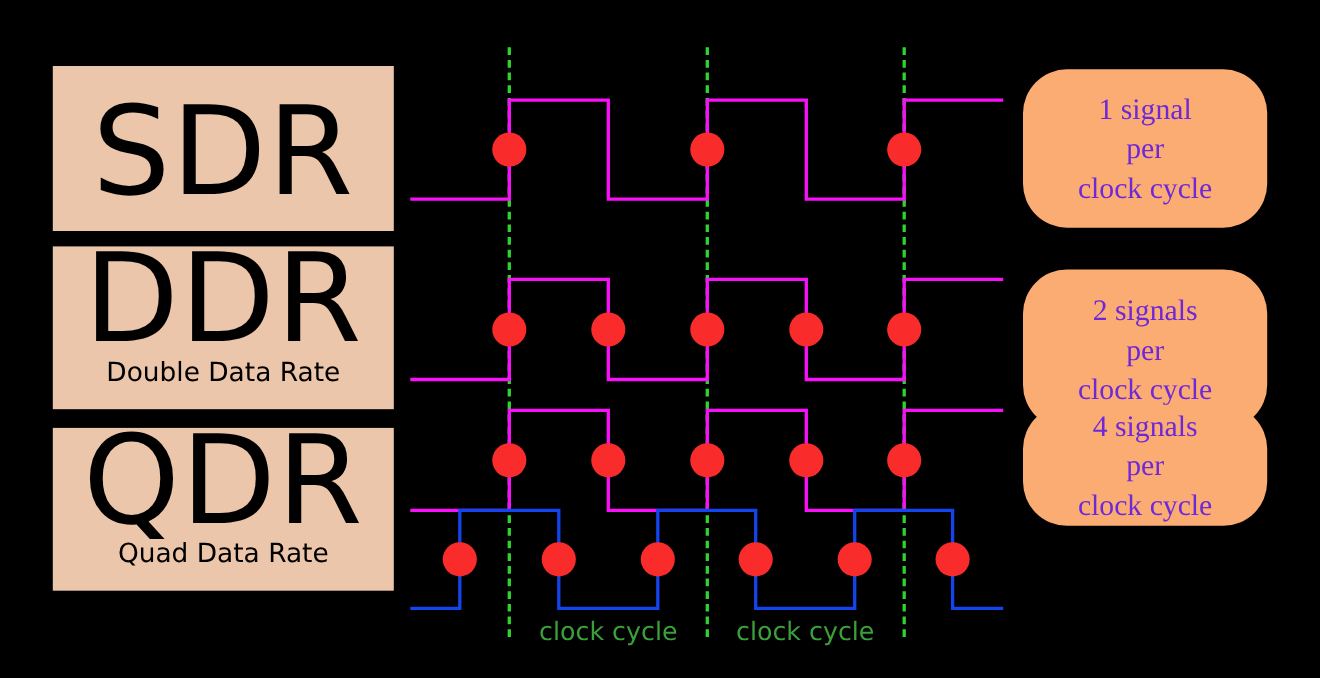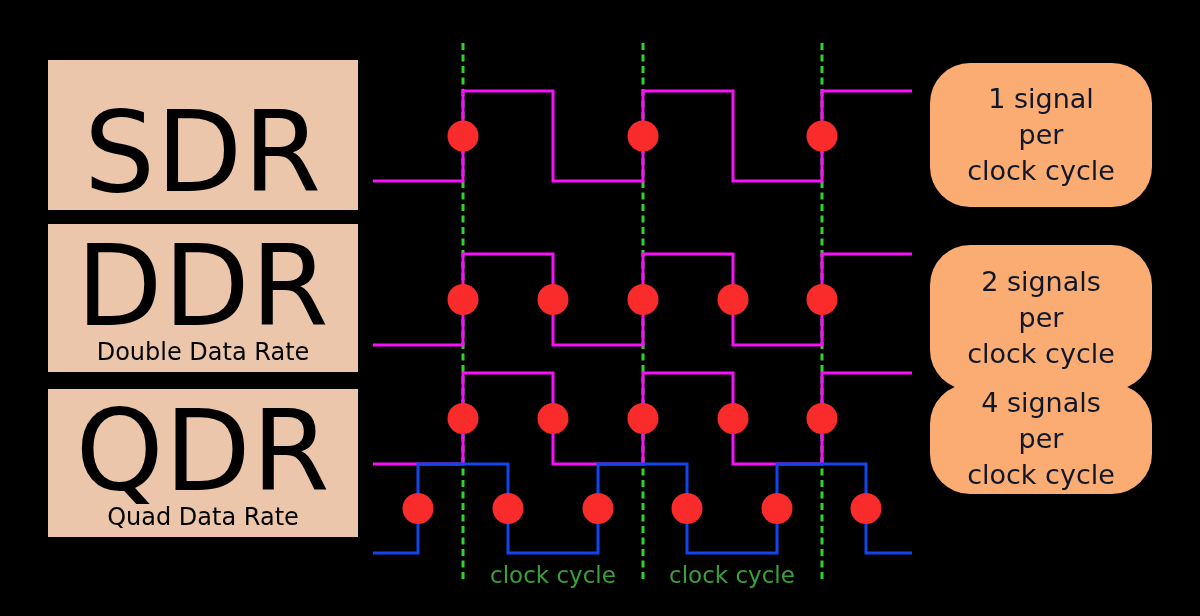--- a/index.html
+++ b/index.html
@@ -4,36 +4,36 @@
 <style>
   html,body{margin:0;padding:0;background:#000;}
   .canvas{
     position:relative;width:1200px;height:616px;background:var(--bg,#000);
     overflow:hidden;font-family:"DejaVu Sans",sans-serif;
   }
   
   .rate-box{
     position:absolute;left:48px;width:310px;background:var(--tan,#ECC6AA);
     display:flex;flex-direction:column;align-items:center;justify-content:flex-end;
-    color:#000;box-sizing:border-box;padding-bottom:6px;
+    color:#000;box-sizing:border-box;padding-bottom:20px;
   }
   .rate-box.sdr{top:60px;height:150px;}
   .rate-box.ddr{top:224px;height:148px;}
   .rate-box.qdr{top:389px;height:148px;}
   .acronym{font-size:112px;line-height:104px;letter-spacing:1px;white-space:nowrap;}
   .subtitle{font-size:24px;line-height:28px;white-space:nowrap;}
   
   .note-box{
     position:absolute;left:930px;width:222px;background:var(--orange,#FBAC72);
     border-radius:40px;display:flex;align-items:center;justify-content:center;
-    text-align:center;color:#0f172a;font-size:27px;line-height:36px;white-space:pre-line;
+    text-align:center;color:#6d28d9;font-size:27px;line-height:36px;white-space:pre-line;font-family:Liberation Serif, serif;
   }
   .note-box.n1{top:63px;height:144px;}
   .note-box.n2{top:245px;height:145px;}
-  .note-box.n3{top:384px;height:110px;}
+  .note-box.n3{top:368px;height:110px;}
   
   svg.diagram{position:absolute;left:0;top:0;width:1200px;height:616px;}
   
   .clock-label{
     position:absolute;top:562px;transform:translateX(-50%);
     color:var(--green-text,#3AA03A);font-size:23px;line-height:26px;white-space:nowrap;
   }
   .clock-label.c1{left:553px;}
   .clock-label.c2{left:732px;}
 </style>

